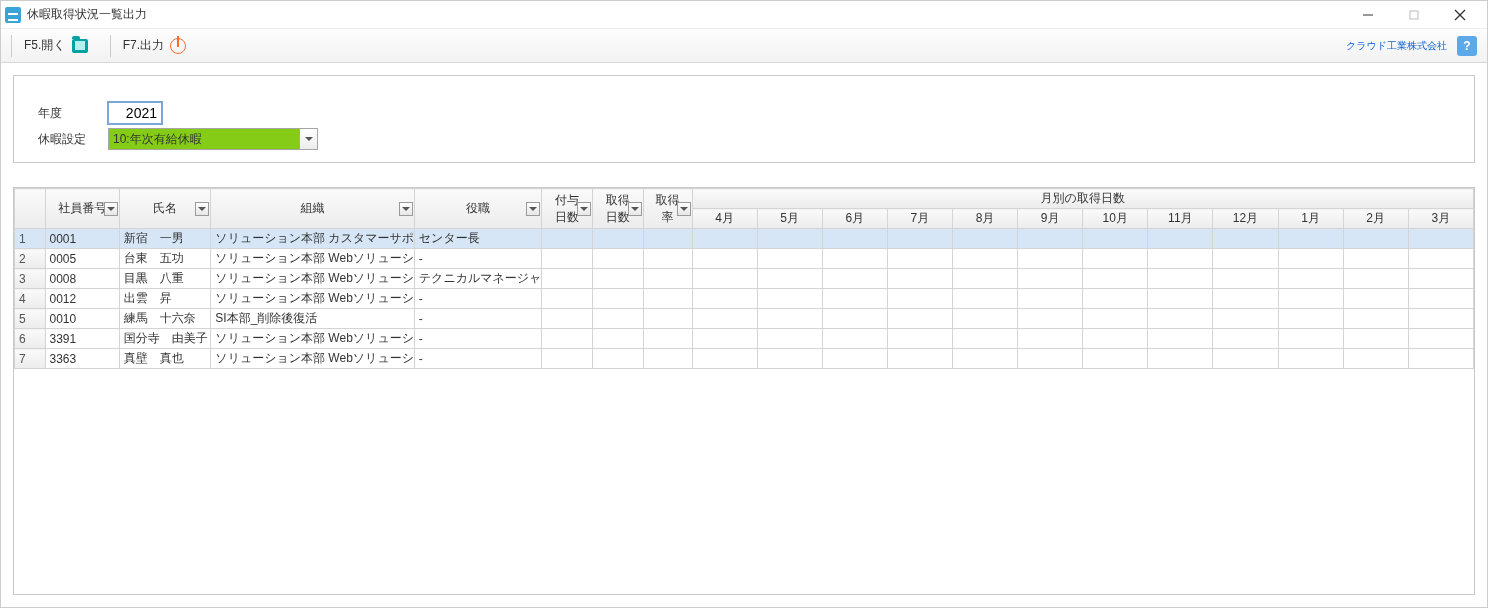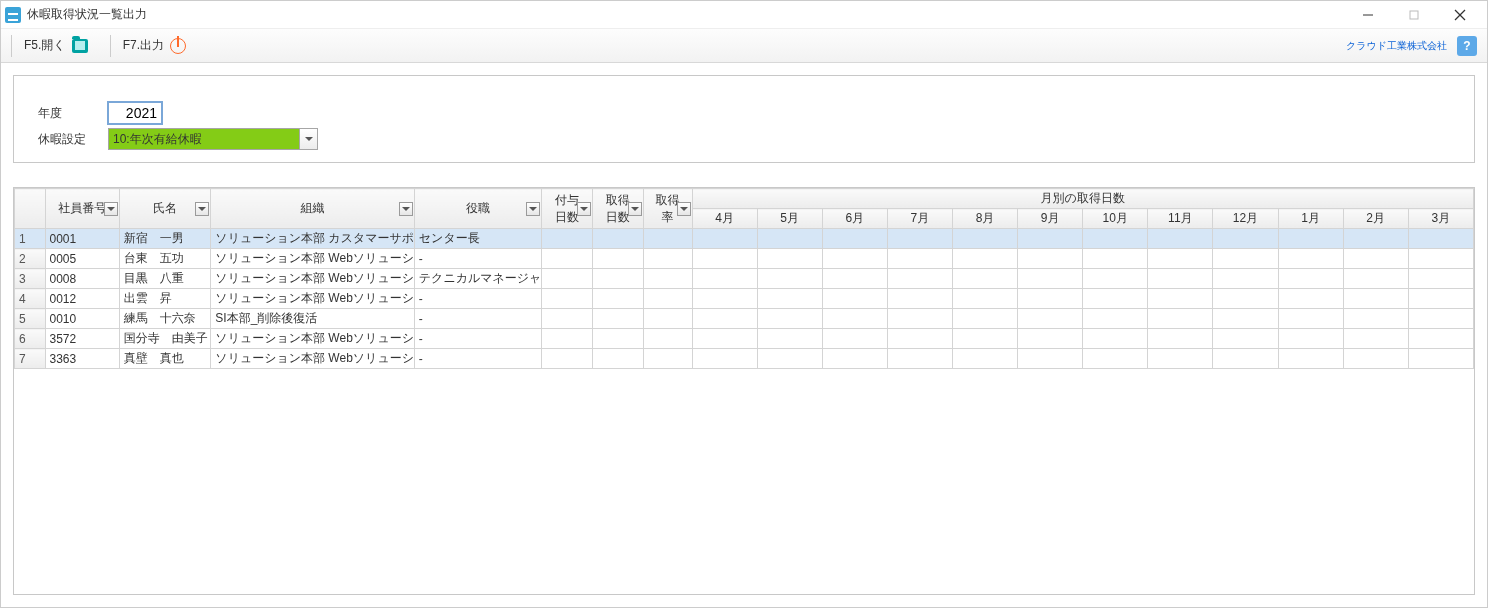--- a/index.html
+++ b/index.html
@@ -409,21 +409,21 @@
             <td class="month"></td>
             <td class="month"></td>
             <td class="month"></td>
             <td class="month"></td>
             <td class="month"></td>
             <td class="month"></td>
             <td class="month"></td>
           </tr>
           <tr>
             <td class="rownum">6</td>
-            <td>3572</td>
+            <td>3391</td>
             <td>国分寺　由美子</td>
             <td>ソリューション本部 Webソリューション部</td>
             <td>-</td>
             <td class="num"></td>
             <td class="num"></td>
             <td class="num"></td>
             <td class="month"></td>
             <td class="month"></td>
             <td class="month"></td>
             <td class="month"></td>

